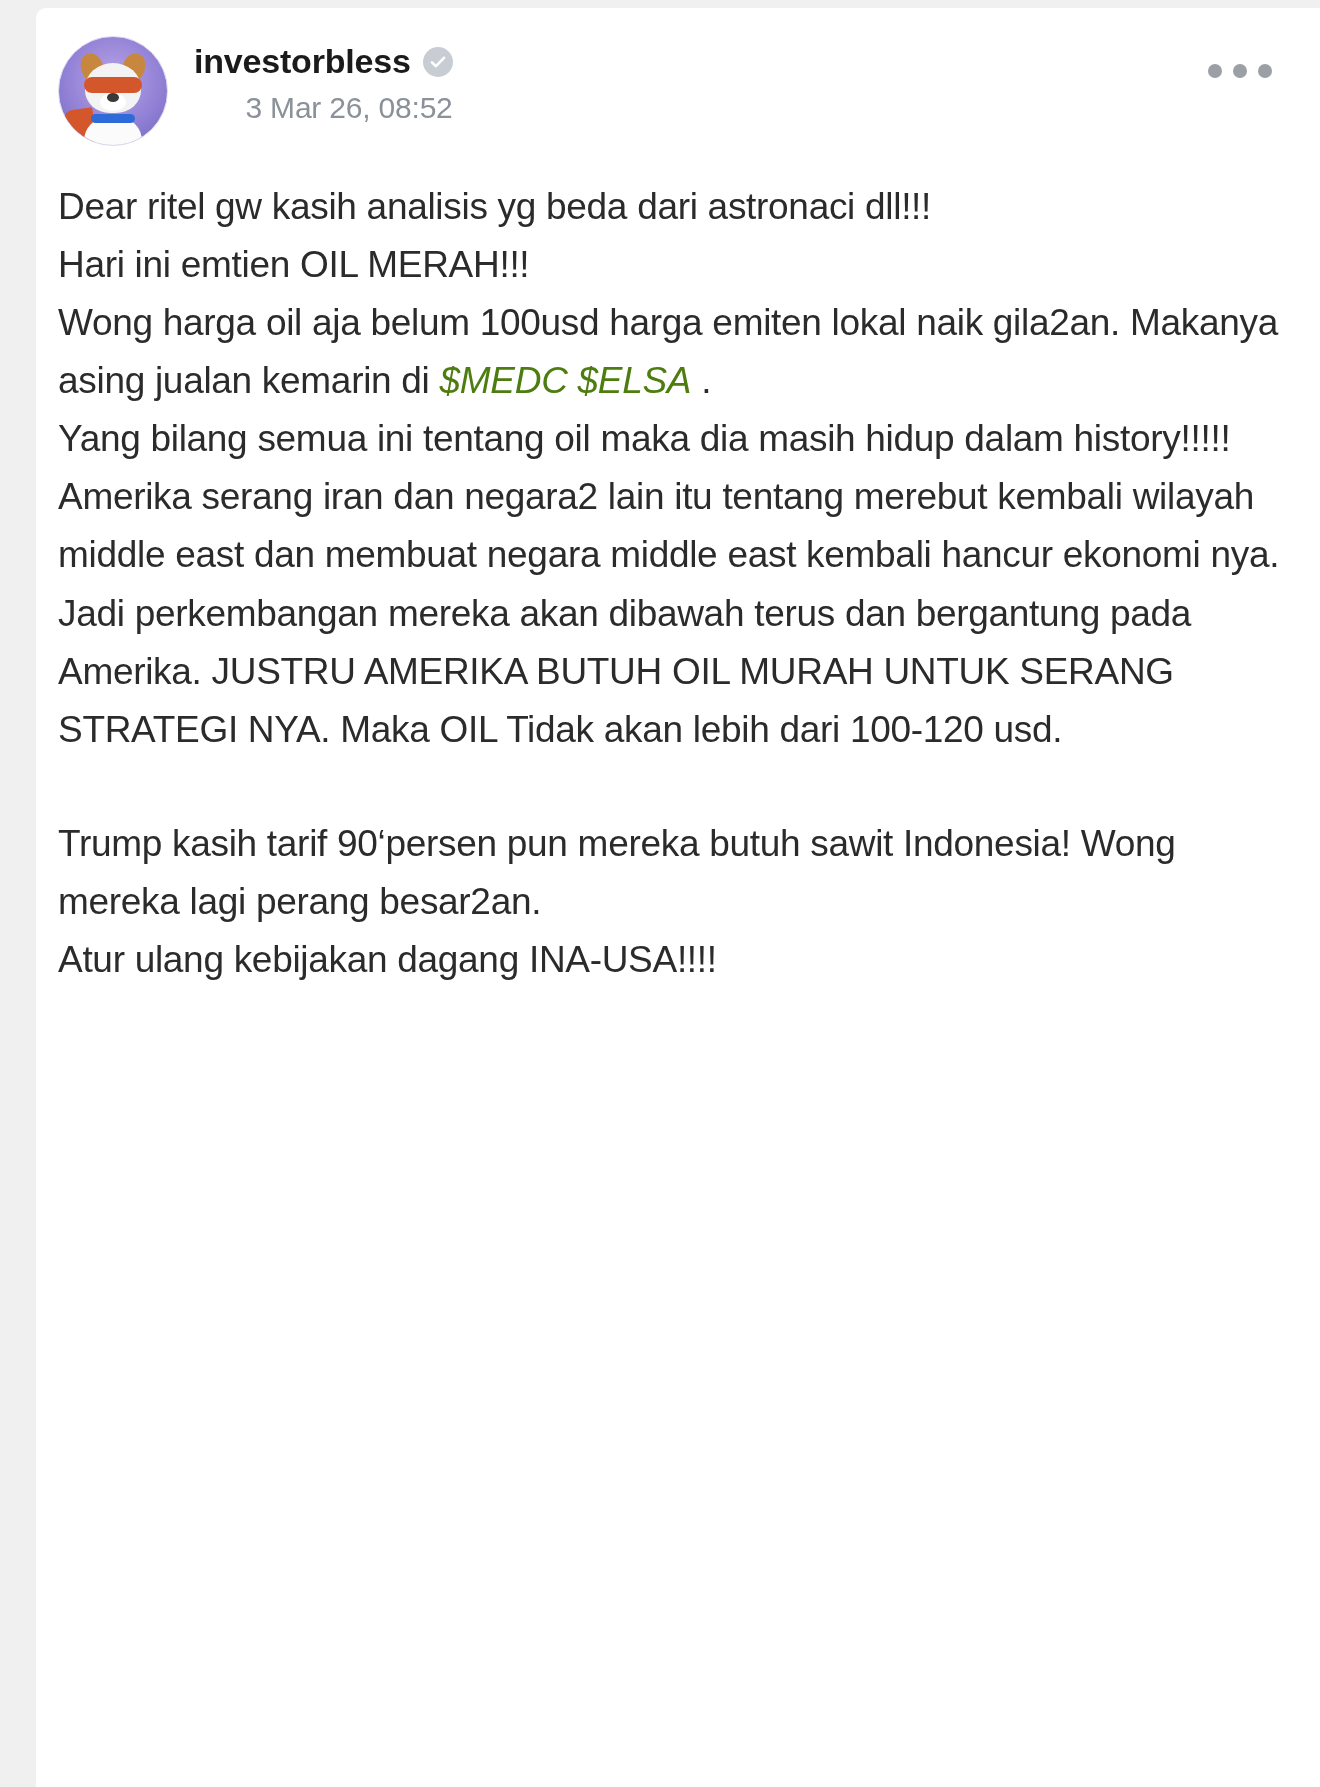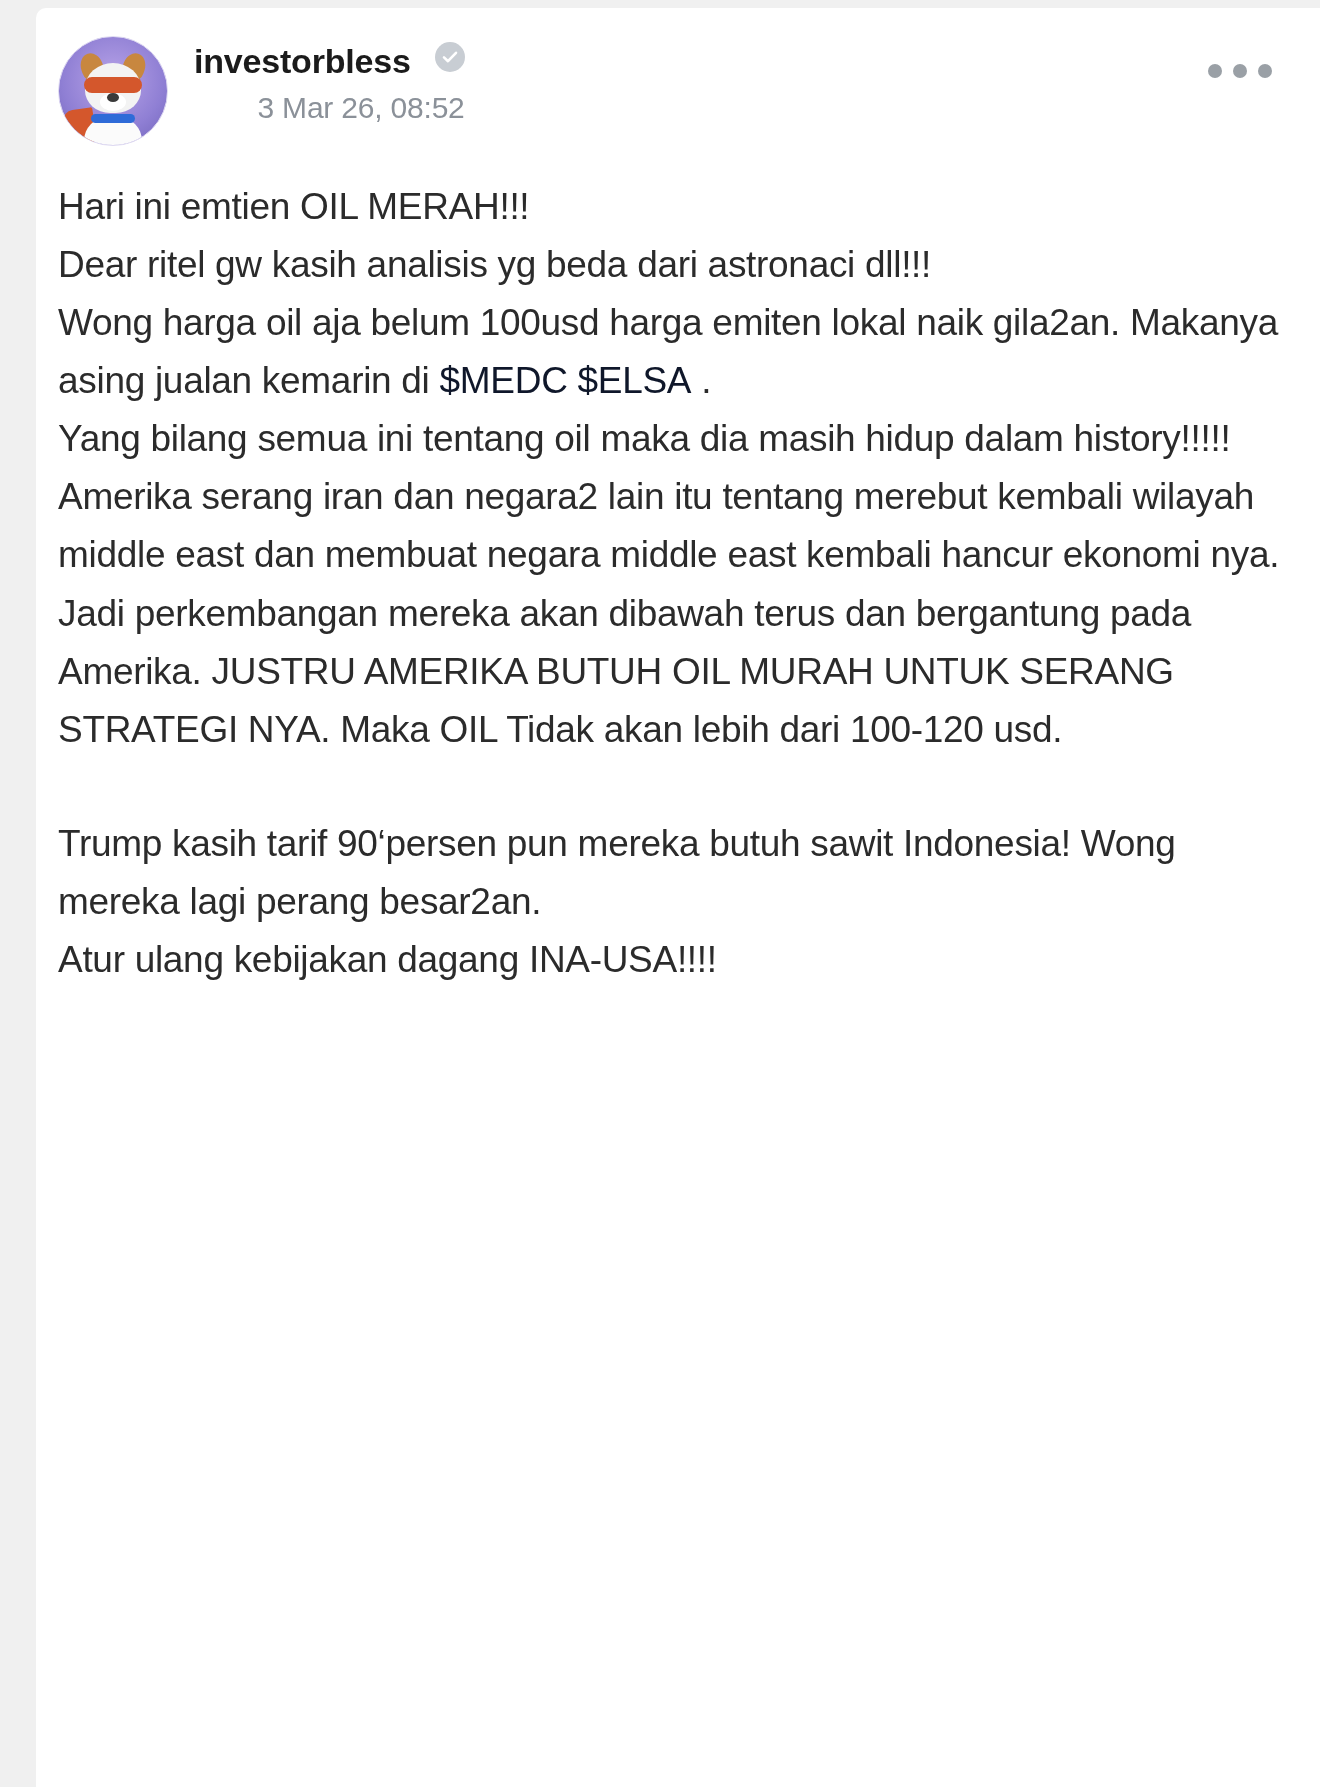--- a/index.html
+++ b/index.html
@@ -127,22 +127,22 @@
     background: #d4572c;
     border-radius: 10px 2px 14px 10px;
     transform: rotate(-8deg);
   }
   .header-text {
     margin-left: 26px;
     padding-top: 6px;
   }
   .name-row {
     display: flex;
-    align-items: flex-start;
-    gap: 24px;
+    align-items: center;
+    gap: 12px;
   }
   .username {
     font-size: 34px;
     font-weight: bold;
     color: #1b1b1b;
     letter-spacing: -0.2px;
   }
   .verified-badge {
     width: 30px;
     height: 30px;
@@ -184,22 +184,23 @@
     letter-spacing: -0.3px;
     word-wrap: break-word;
   }
   .post-body p {
     margin: 0;
   }
   .post-body .blank {
     height: 56px;
   }
   .cashtag {
-    color: #0f172a;
+    color: #4d7c0f;
     font-weight: 500;
+    font-style: italic;
   }
 </style>
 </head>
 <body>
 
 <div class="screen">
   <div class="card">
 
     <div class="post-header">
 
@@ -228,22 +229,22 @@
       </div>
 
       <div class="more-menu">
         <span class="dot"></span>
         <span class="dot"></span>
         <span class="dot"></span>
       </div>
     </div>
 
     <div class="post-body" id="post-body">
+        <p><span>Dear ritel gw kasih analisis yg beda dari astronaci dll!!!</span></p>
         <p><span>Hari ini emtien OIL MERAH!!!</span></p>
-        <p><span>Dear ritel gw kasih analisis yg beda dari astronaci dll!!!</span></p>
         <p><span>Wong harga oil aja belum 100usd harga emiten lokal naik gila2an. Makanya asing jualan kemarin di </span><span class="cashtag">$MEDC</span><span> </span><span class="cashtag">$ELSA</span><span> .</span></p>
         <p><span>Yang bilang semua ini tentang oil maka dia masih hidup dalam history!!!!!</span></p>
         <p><span>Amerika serang iran dan negara2 lain itu tentang merebut kembali wilayah middle east dan membuat negara middle east kembali hancur ekonomi nya. Jadi perkembangan mereka akan dibawah terus dan bergantung pada Amerika. JUSTRU AMERIKA BUTUH OIL MURAH UNTUK SERANG STRATEGI NYA. Maka OIL Tidak akan lebih dari 100-120 usd.</span></p>
         <div class="blank"></div>
         <p><span>Trump kasih tarif 90‘persen pun mereka butuh sawit Indonesia! Wong mereka lagi perang besar2an.</span></p>
         <p><span>Atur ulang kebijakan dagang INA-USA!!!!</span></p>
         <div class="blank"></div>
       </div>
 
   </div>

